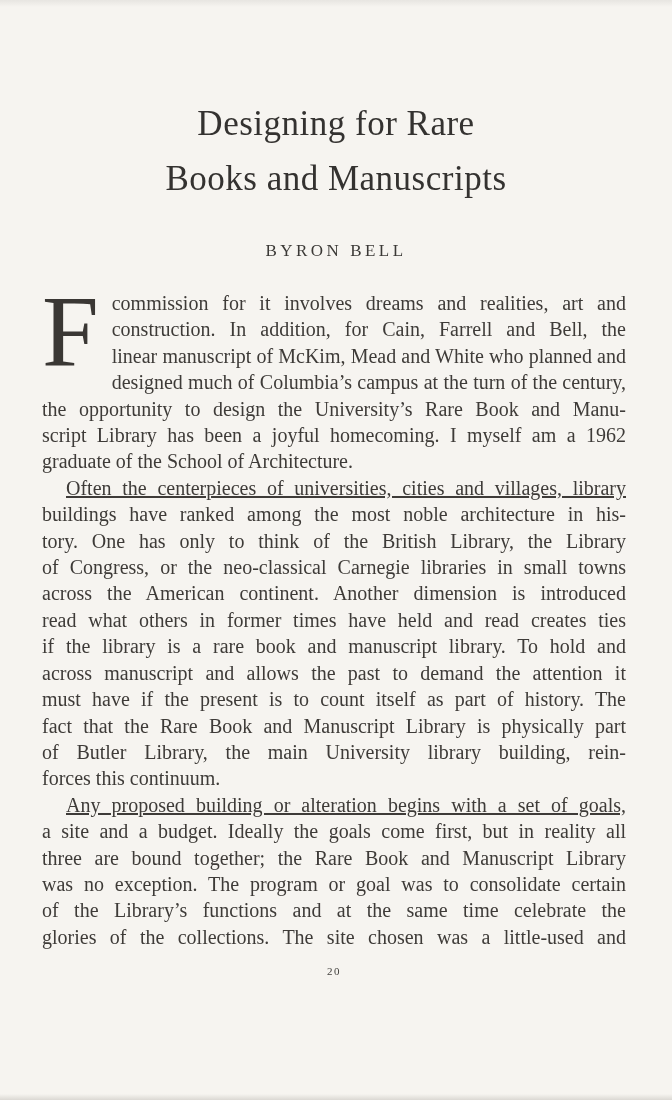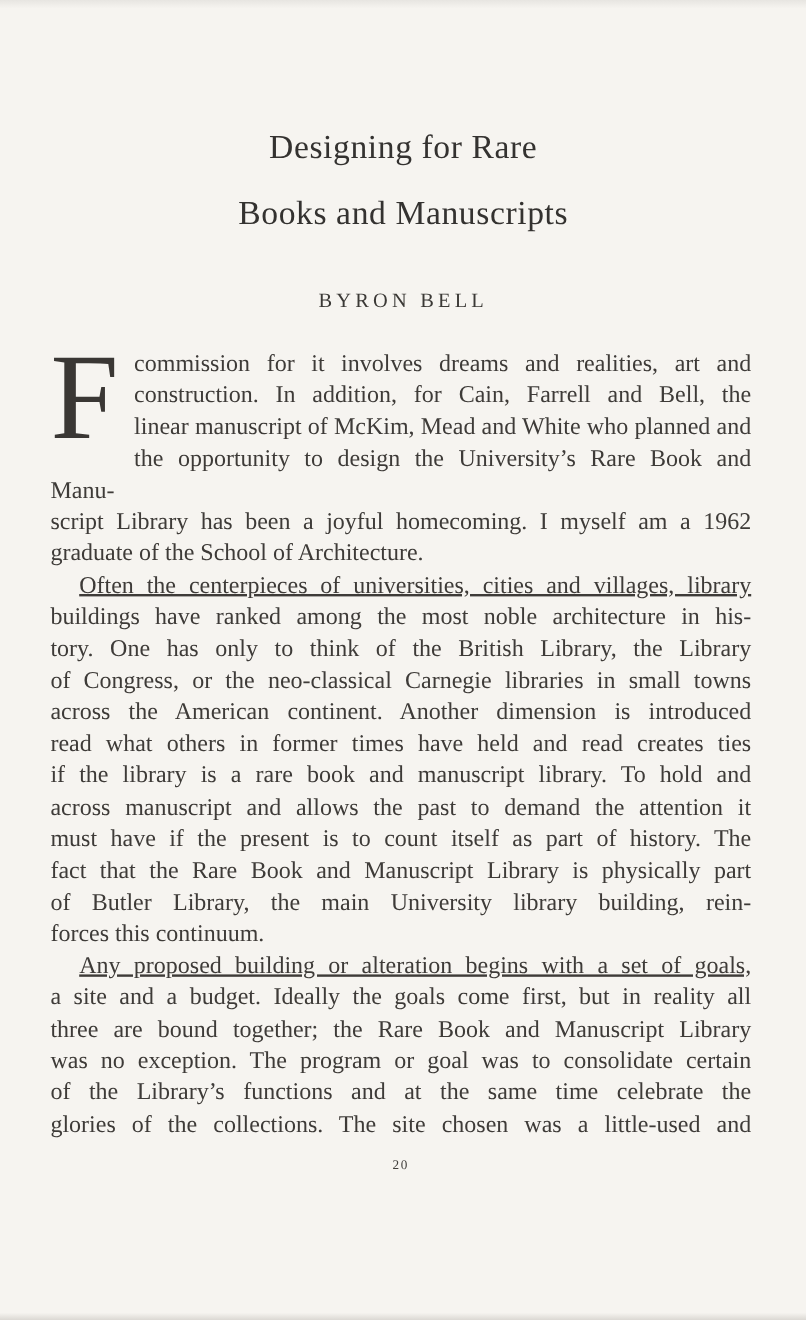--- a/index.html
+++ b/index.html
@@ -36,21 +36,21 @@
     left: 0; bottom: 0;
     width: 100%; height: 6px;
     background: linear-gradient(rgba(222,219,214,0), #dbd8d3);
     pointer-events: none;
   }
   .titles {
     padding-top: 96px;
     text-align: center;
   }
   .title-line {
-    font-size: 28px;
+    font-size: 35px;
     line-height: 55px;
     letter-spacing: 0.5px;
     color: #343230;
   }
   .author {
     margin-top: 34px;
     text-align: center;
     font-size: 17px;
     line-height: 22px;
     letter-spacing: 3.5px;
@@ -106,20 +106,21 @@
   </div>
 
   <div class="author">BYRON BELL</div>
 
   <div class="body-text">
       <div class="para">
         <span class="dropcap">F</span>
         <div class="line">commission for it involves dreams and realities, art and</div>
         <div class="line">construction. In addition, for Cain, Farrell and Bell, the</div>
         <div class="line">linear manuscript of McKim, Mead and White who planned and</div>
+        <div class="line">designed much of Columbia’s campus at the turn of the century,</div>
         <div class="line">the opportunity to design the University’s Rare Book and Manu-</div>
         <div class="line">script Library has been a joyful homecoming. I myself am a 1962</div>
         <div class="line no-just">graduate of the School of Architecture.</div>
       </div>
       <div class="para">
         <div class="line indent">Often the centerpieces of universities, cities and villages, library</div>
         <div class="line">buildings have ranked among the most noble architecture in his-</div>
         <div class="line">tory. One has only to think of the British Library, the Library</div>
         <div class="line">of Congress, or the neo-classical Carnegie libraries in small towns</div>
         <div class="line">across the American continent. Another dimension is introduced</div>

